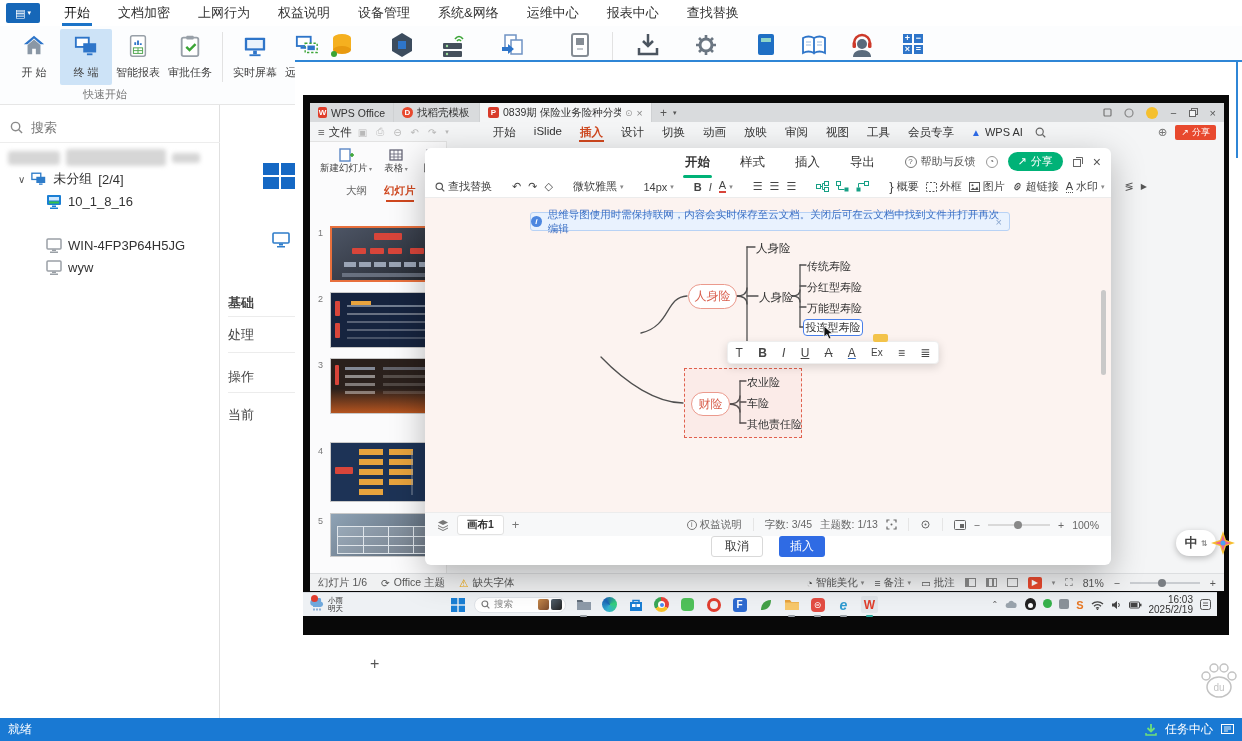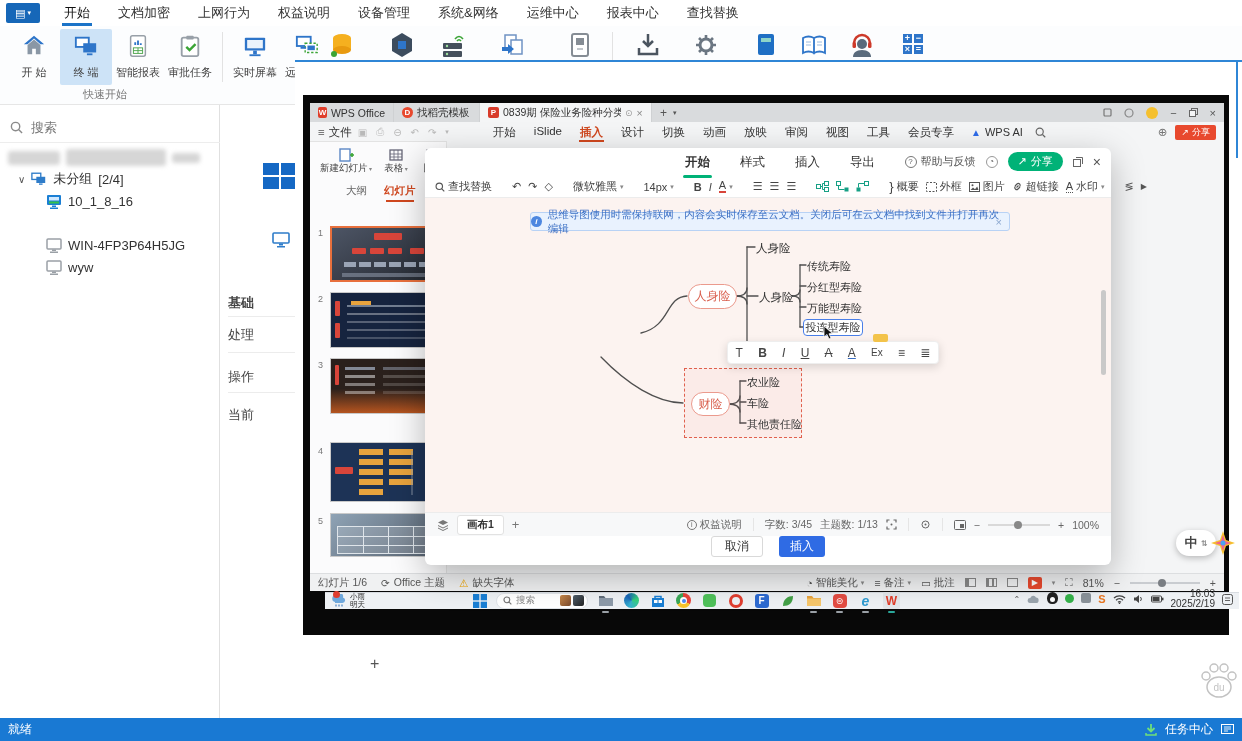--- a/index.html
+++ b/index.html
@@ -69,21 +69,21 @@
 .gridbox i{position:absolute;background:#dfe5ea}
 .addslide{position:absolute;left:60px;top:513px;font-size:16px;color:#555}
 
 .wps-status{position:absolute;left:0;top:470px;width:914px;height:18px;background:#f0f1f2;border-top:1px solid #dcdee0;display:flex;align-items:center;font-size:10.5px;color:#555;padding:0 8px;gap:14px}
 .ws-right{margin-left:auto;display:flex;align-items:center;gap:10px}
 .vic{width:11px;height:9px;border:1px solid #888;display:inline-block}
 .playbtn{width:14px;height:12px;background:#e8492e;border-radius:2px;color:#fff;font-size:8px;display:flex;align-items:center;justify-content:center}
 .slider{width:70px;height:2px;background:#c9ccd0;position:relative}
 .slider i{position:absolute;top:-3px;width:8px;height:8px;border-radius:50%;background:#7a7e83}
 
-.taskbar{position:absolute;left:22px;top:497px;width:914px;height:17px;background:#eef1f4;border-top:1px solid #d8dce1;display:flex;align-items:flex-end}
+.taskbar{position:absolute;left:0;top:497px;width:914px;height:24px;background:#eef1f4;border-top:1px solid #d8dce1;display:flex;align-items:center}
 .weather{display:flex;align-items:center;gap:4px;padding-left:6px;position:relative}
 .weather .wt{font-size:7.5px;color:#333;line-height:8px}
 .badge{position:absolute;left:8px;top:-2px;width:7px;height:7px;background:#e03e30;border-radius:50%}
 .tb-center{position:absolute;left:148px;display:flex;align-items:center;gap:9px}
 .searchpill{width:92px;height:16px;background:#fff;border:1px solid #dfe3e8;border-radius:8px;display:flex;align-items:center;gap:4px;padding:0 3px 0 6px;font-size:9.5px;color:#888}
 .spimg{width:11px;height:11px;border-radius:2px}
 .app{width:17px;height:17px;display:flex;align-items:center;justify-content:center;position:relative;font-size:11px}
 .app .dash{position:absolute;bottom:-4px;left:5px;width:7px;height:2px;background:#9aa0a6;border-radius:1px}
 .app .dash.teal{background:#2aa79a}
 .tray{position:absolute;right:6px;display:flex;align-items:center;gap:7px;font-size:10px;color:#444}

